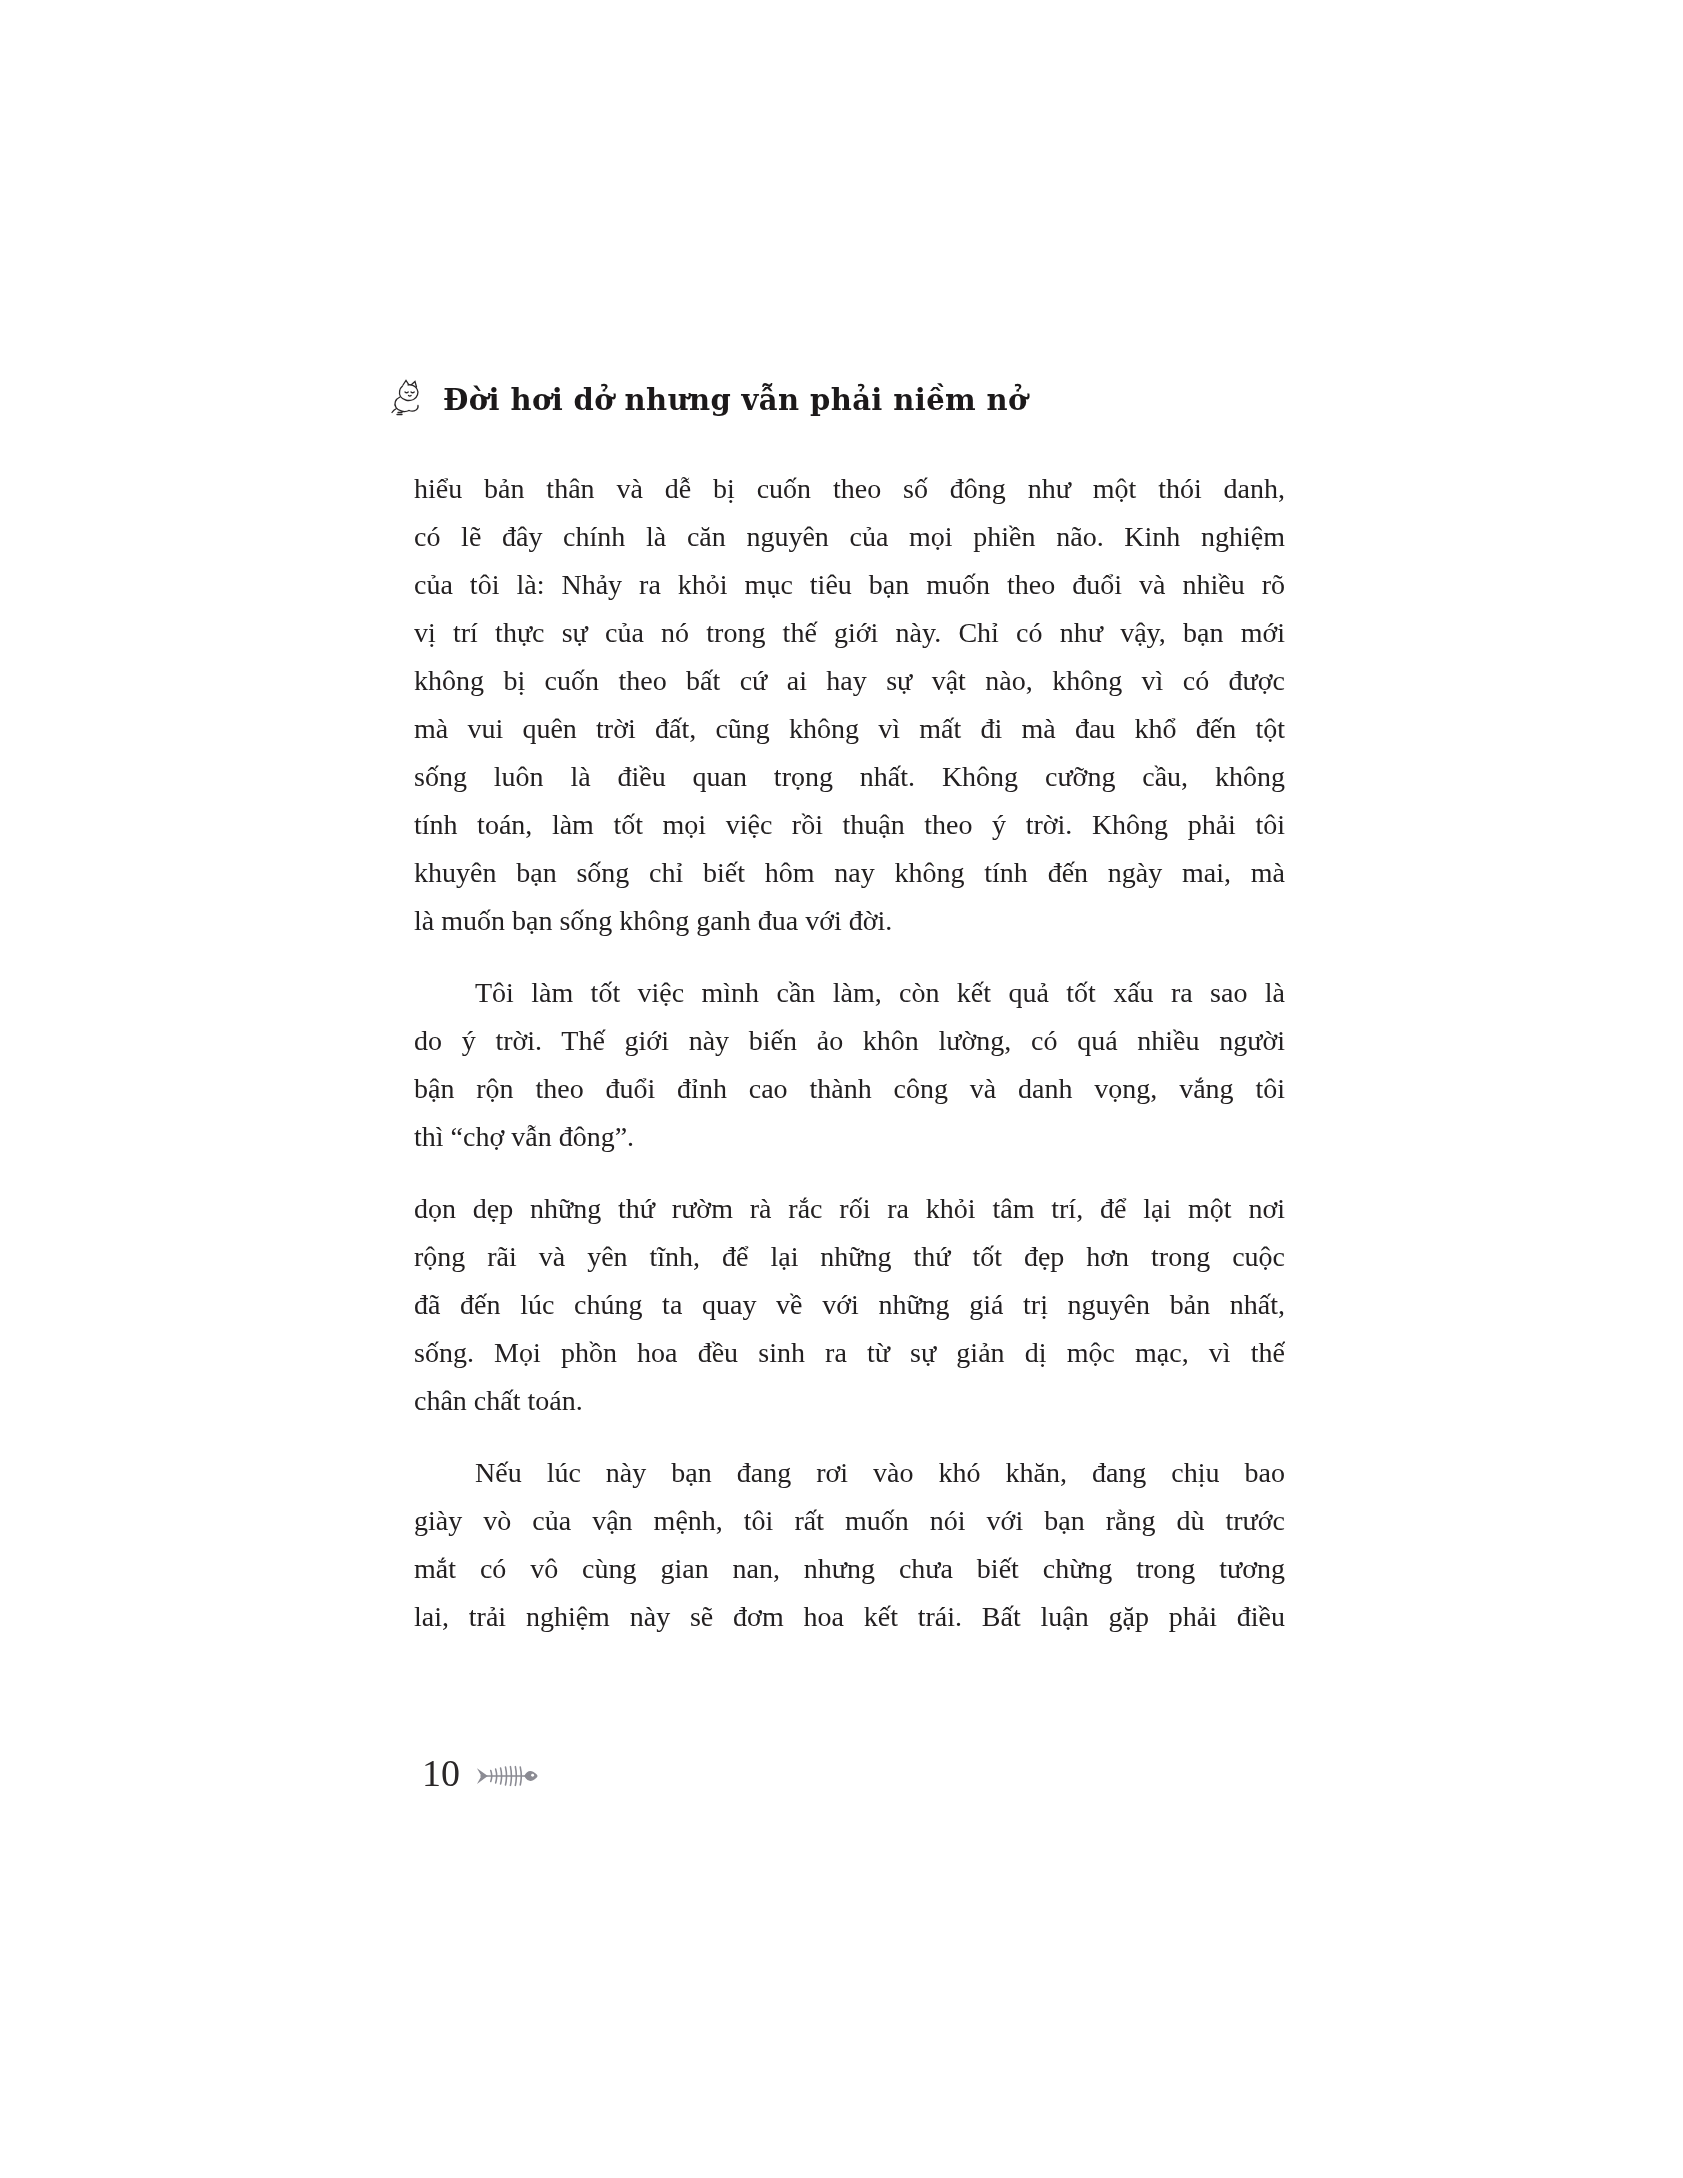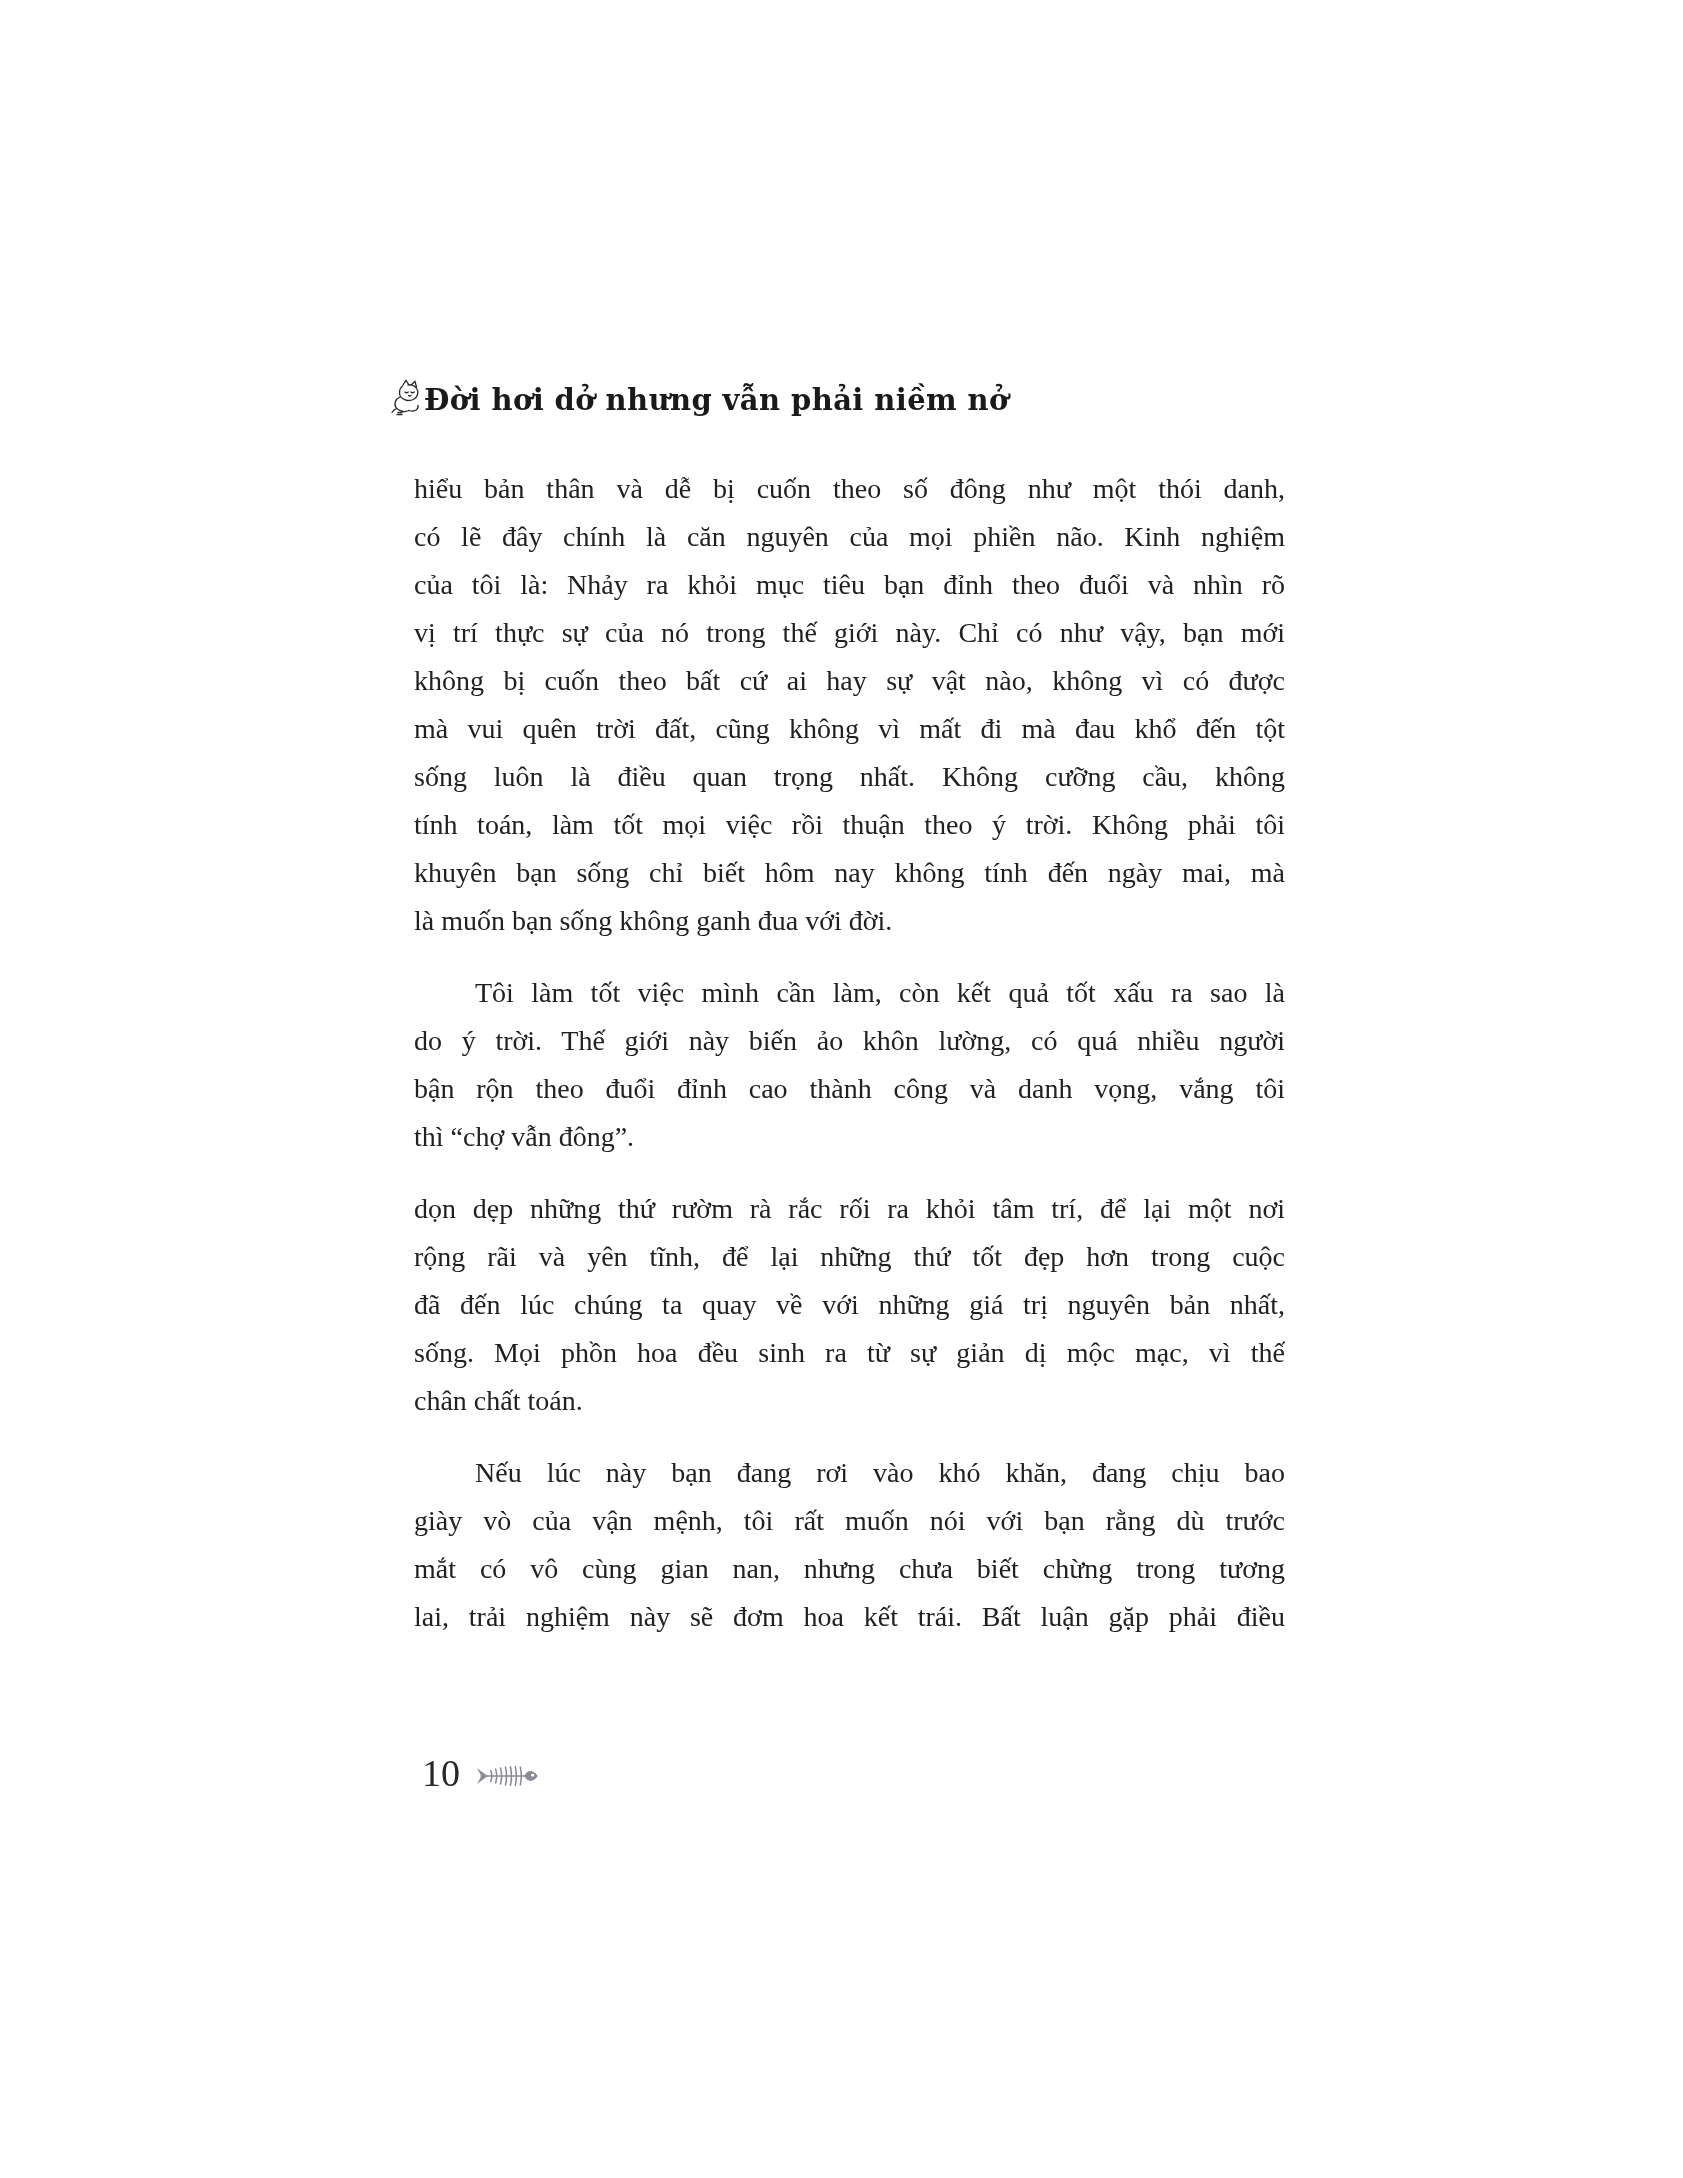--- a/index.html
+++ b/index.html
@@ -9,21 +9,21 @@
     position: relative;
     font-family: "Liberation Serif", "DejaVu Serif", serif;
     color: #201d1e;
     overflow: hidden;
   }
   .page { position: absolute; inset: 0; background: #ffffff; }
 
   
   .running-header {
     position: absolute; left: 390px; top: 379px;
-    display: flex; align-items: flex-end; gap: 0;
+    display: flex; align-items: flex-end; gap: 19px;
     color: #1c191a;
   }
   .header-icon { width: 34px; height: 38px; flex: 0 0 auto; }
   .header-title {
     font-family: "DejaVu Serif", serif;
     font-weight: 700;
     font-size: 29px;
     letter-spacing: 0.4px;
     white-space: nowrap;
     line-height: 1.1;
@@ -85,21 +85,21 @@
       </svg>
     </span>
     <span class="header-title">Đời hơi dở nhưng vẫn phải niềm nở</span>
   </div>
 
   <div class="body-text">
 
     <p class="para">
       <span class="line" style="display:block">hiểu bản thân và dễ bị cuốn theo số đông như một thói danh,</span>
       <span class="line" style="display:block">có lẽ đây chính là căn nguyên của mọi phiền não. Kinh nghiệm</span>
-      <span class="line" style="display:block">của tôi là: Nhảy ra khỏi mục tiêu bạn đỉnh theo đuổi và nhìn rõ</span>
+      <span class="line" style="display:block">của tôi là: Nhảy ra khỏi mục tiêu bạn muốn theo đuổi và nhiều rõ</span>
       <span class="line" style="display:block">vị trí thực sự của nó trong thế giới này. Chỉ có như vậy, bạn mới</span>
       <span class="line" style="display:block">không bị cuốn theo bất cứ ai hay sự vật nào, không vì có được</span>
       <span class="line" style="display:block">mà vui quên trời đất, cũng không vì mất đi mà đau khổ đến tột</span>
       <span class="line" style="display:block">sống luôn là điều quan trọng nhất. Không cưỡng cầu, không</span>
       <span class="line" style="display:block">tính toán, làm tốt mọi việc rồi thuận theo ý trời. Không phải tôi</span>
       <span class="line" style="display:block">khuyên bạn sống chỉ biết hôm nay không tính đến ngày mai, mà</span>
       <span class="line last" style="display:block">là muốn bạn sống không ganh đua với đời.</span>
     </p>
 
     <p class="para">

